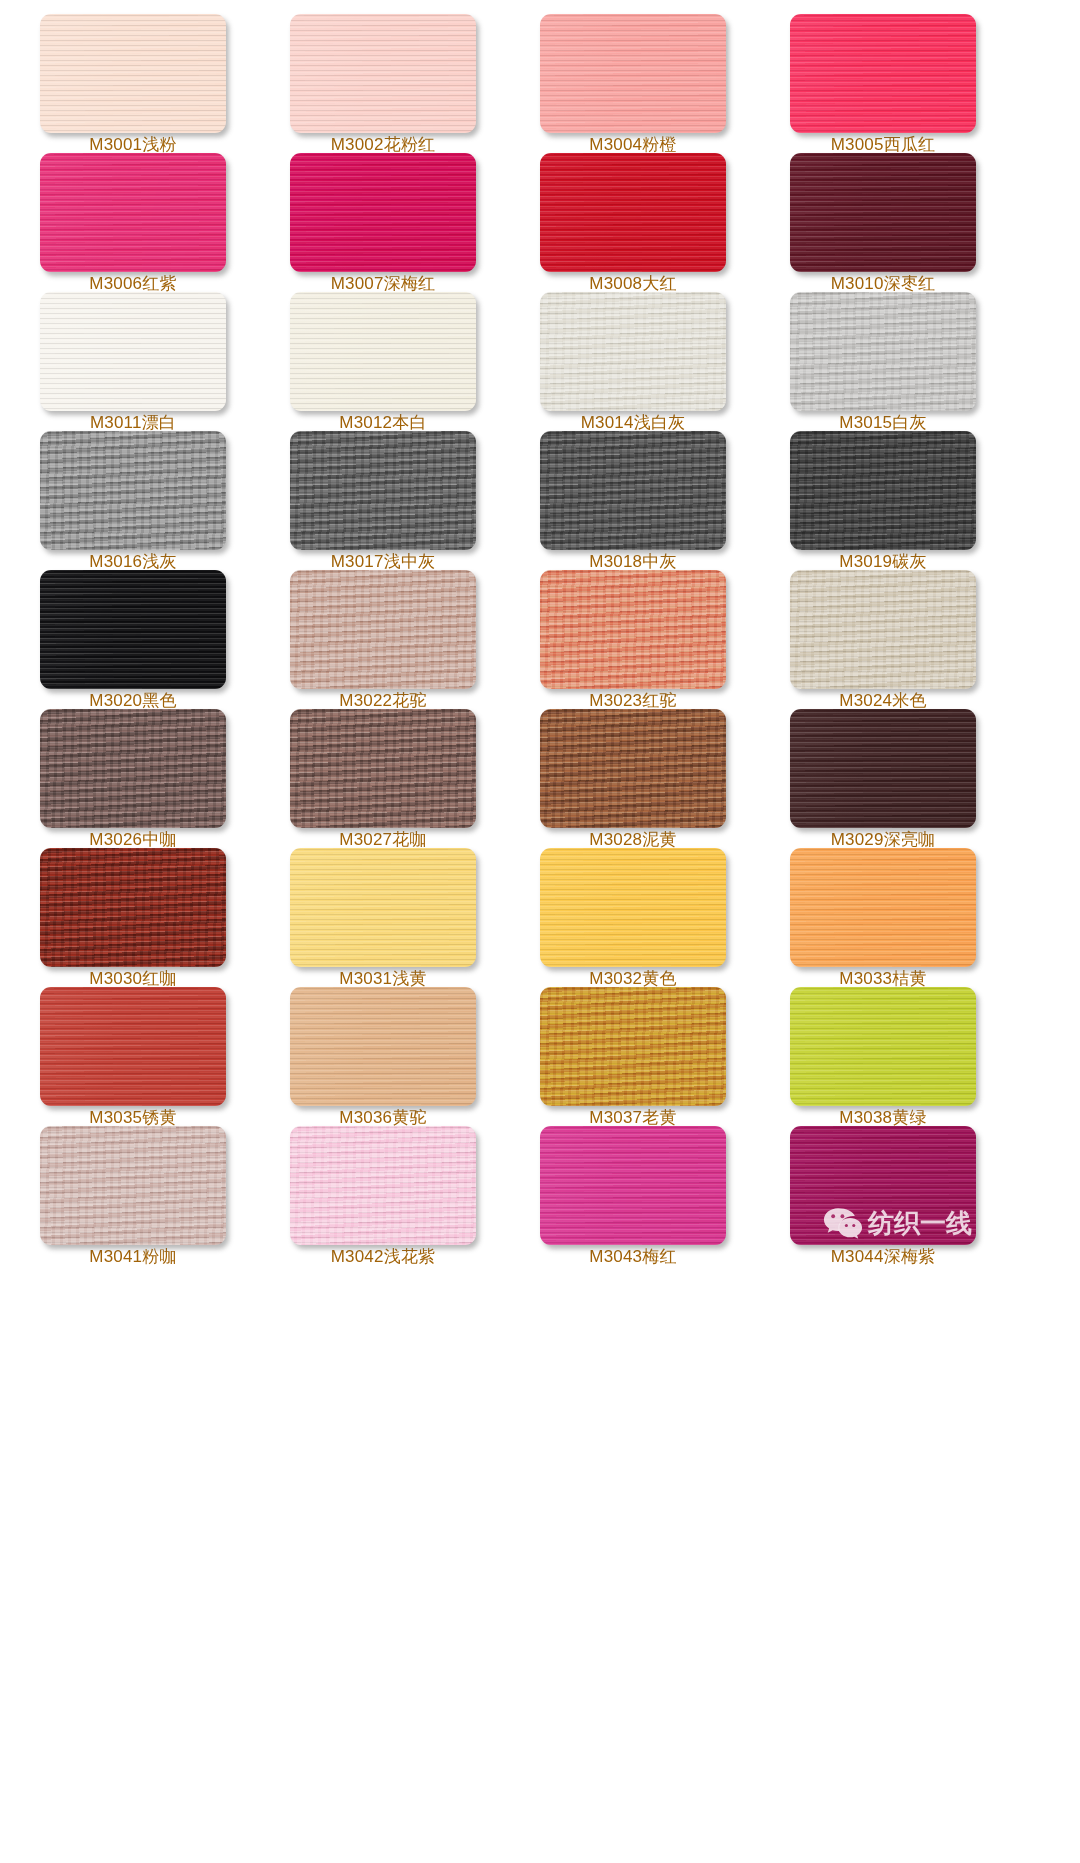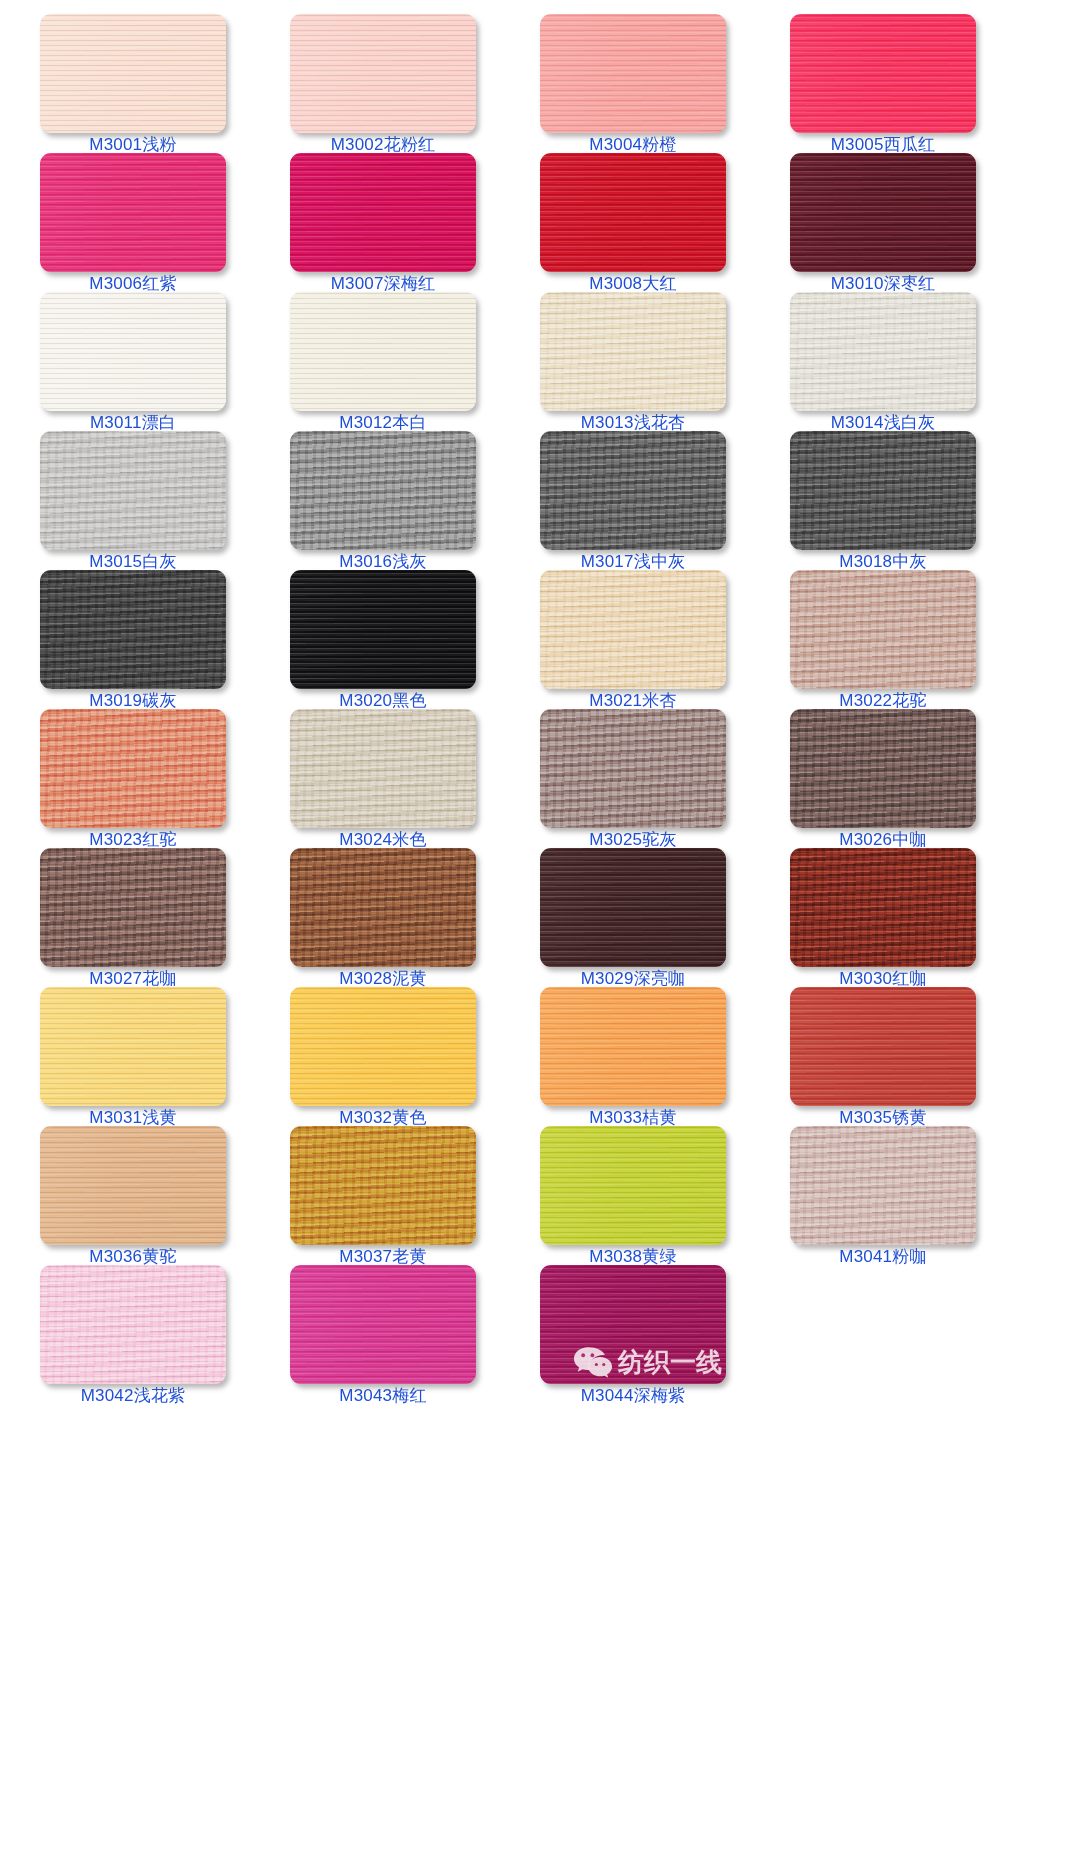--- a/index.html
+++ b/index.html
@@ -109,21 +109,21 @@
         rgba(255,255,255,0.10) 8px
       );
     mix-blend-mode: overlay;
   }
 
   .label {
     width: 186px;
     text-align: center;
     font-size: 17px;
     line-height: 20px;
-    color: #1d4ed8;
+    color: #a16207;
     margin-top: 2px;
     letter-spacing: 0.2px;
     font-weight: 500;
     white-space: nowrap;
   }
 
   
   .watermark {
     position: absolute;
     right: 4px;
@@ -183,24 +183,20 @@
       </div>
       <div class="cell">
         <div class="swatch" style="background-color: rgb(247, 244, 238);"></div>
         <div class="label">M3011漂白</div>
       </div>
       <div class="cell">
         <div class="swatch" style="background-color: rgb(243, 239, 226);"></div>
         <div class="label">M3012本白</div>
       </div>
       <div class="cell">
-        <div class="swatch heather" style="background-color: rgb(236, 224, 200);"></div>
-        <div class="label">M3013浅花杏</div>
-      </div>
-      <div class="cell">
         <div class="swatch heather" style="background-color: rgb(228, 225, 216);"></div>
         <div class="label">M3014浅白灰</div>
       </div>
       <div class="cell">
         <div class="swatch heather" style="background-color: rgb(197, 196, 194);"></div>
         <div class="label">M3015白灰</div>
       </div>
       <div class="cell">
         <div class="swatch heather" style="background-color: rgb(142, 142, 142);"></div>
         <div class="label">M3016浅灰</div>
@@ -215,38 +211,30 @@
       </div>
       <div class="cell">
         <div class="swatch heather" style="background-color: rgb(61, 61, 61);"></div>
         <div class="label">M3019碳灰</div>
       </div>
       <div class="cell">
         <div class="swatch" style="background-color: rgb(14, 14, 16);"></div>
         <div class="label">M3020黑色</div>
       </div>
       <div class="cell">
-        <div class="swatch heather" style="background-color: rgb(237, 216, 182);"></div>
-        <div class="label">M3021米杏</div>
-      </div>
-      <div class="cell">
         <div class="swatch heather" style="background-color: rgb(202, 169, 156);"></div>
         <div class="label">M3022花驼</div>
       </div>
       <div class="cell">
         <div class="swatch heather" style="background-color: rgb(226, 136, 106);"></div>
         <div class="label">M3023红驼</div>
       </div>
       <div class="cell">
         <div class="swatch heather" style="background-color: rgb(213, 204, 186);"></div>
         <div class="label">M3024米色</div>
-      </div>
-      <div class="cell">
-        <div class="swatch heather" style="background-color: rgb(156, 132, 128);"></div>
-        <div class="label">M3025驼灰</div>
       </div>
       <div class="cell">
         <div class="swatch heather" style="background-color: rgb(108, 84, 80);"></div>
         <div class="label">M3026中咖</div>
       </div>
       <div class="cell">
         <div class="swatch heather" style="background-color: rgb(122, 91, 83);"></div>
         <div class="label">M3027花咖</div>
       </div>
       <div class="cell">

